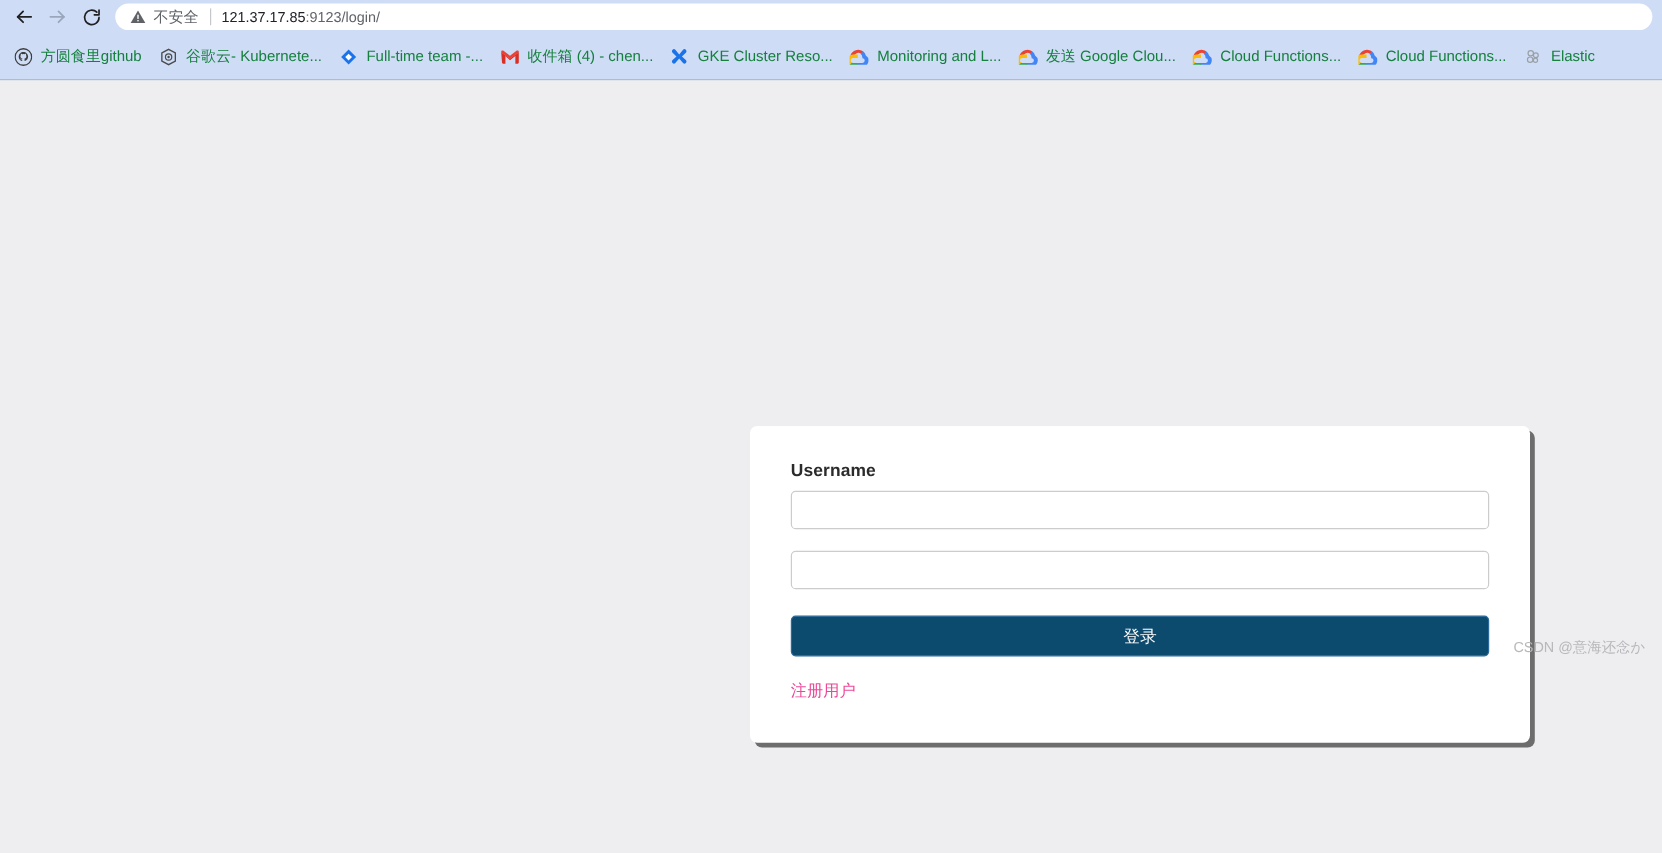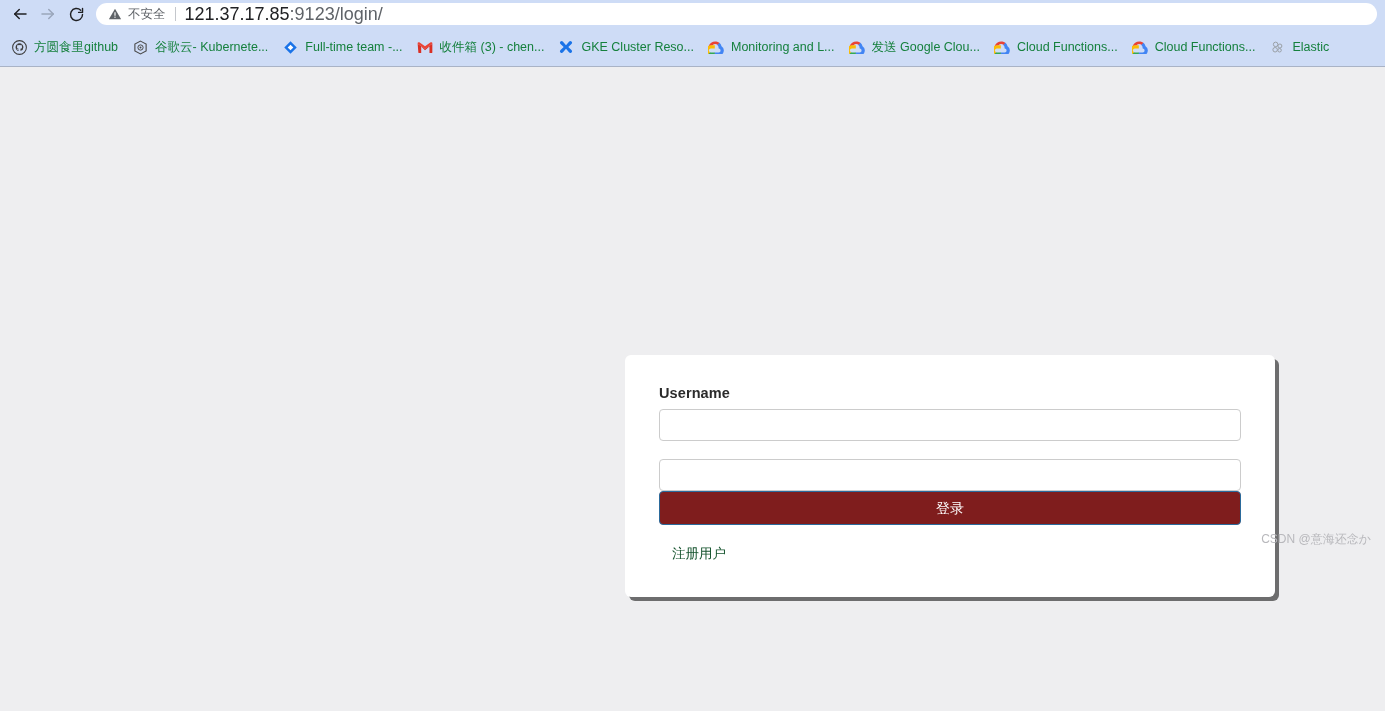--- a/index.html
+++ b/index.html
@@ -64,21 +64,21 @@
     flex: 0 0 auto;
   }
   .omni-sep {
     width: 1px;
     height: 14px;
     background: #c4c7cc;
     margin: 0 9px;
     flex: 0 0 auto;
   }
   .url-text {
-    font-size: 18px;
+    font-size: 12px;
     color: #202124;
     white-space: nowrap;
     overflow: hidden;
     text-overflow: ellipsis;
   }
   .url-text .url-dim { color: #5f6368; }
 
   
   .bookmarks {
     height: 39px;
@@ -160,36 +160,36 @@
   }
 
   .gap { height: 18px; }
 
   .login-button {
     display: block;
     width: 100%;
     height: 34px;
     border: 1px solid #2b6a9b;
     border-radius: 4px;
-    background: #7f1d1d;
+    background: #0c4a6e;
     color: #ffffff;
     font-size: 14px;
     font-family: "Liberation Sans", sans-serif;
     cursor: pointer;
+    margin-top: 22px;
     padding: 0;
     line-height: 32px;
   }
 
   .register-link {
     display: inline-block;
     margin-top: 20px;
     font-size: 13.5px;
-    color: #14532d;
+    color: #ec4899;
     text-decoration: none;
-    margin-left: 13px;
   }
 
   .watermark {
     position: absolute;
     right: 14px;
     bottom: 12px;
     font-size: 12px;
     color: #b8b8bc;
     white-space: nowrap;
   }
@@ -275,21 +275,21 @@
       <span class="bm-label">Full-time team -...</span>
     </div>
 
     <div class="bm">
       <span class="bm-ico">
         <svg width="16" height="13" viewBox="0 0 24 18">
           <path d="M1 3.2 12 11 23 3.2V16a1.3 1.3 0 0 1-1.3 1.3h-3V7.6L12 13.2 6.3 7.6v9.7h-3A1.3 1.3 0 0 1 2 16z" fill="#d93025"></path>
           <path d="M1 2.4A1.4 1.4 0 0 1 2.4 1h1.1L12 7.3 20.5 1h1.1A1.4 1.4 0 0 1 23 2.4v1L12 11.2 1 3.4z" fill="#ea4335"></path>
         </svg>
       </span>
-      <span class="bm-label">收件箱 (3) - chen...</span>
+      <span class="bm-label">收件箱 (4) - chen...</span>
     </div>
 
     <div class="bm">
       <span class="bm-ico">
         <svg width="16" height="16" viewBox="0 0 24 24">
           <path d="M12 9.5 16.8 3.6a2.6 2.6 0 0 1 3.8 3.5L15.4 12l5.2 4.9a2.6 2.6 0 0 1-3.8 3.5L12 14.5 7.2 20.4a2.6 2.6 0 0 1-3.8-3.5L8.6 12 3.4 7.1a2.6 2.6 0 0 1 3.8-3.5z" fill="#1a73e8"></path>
         </svg>
       </span>
       <span class="bm-label">GKE Cluster Reso...</span>
     </div>

